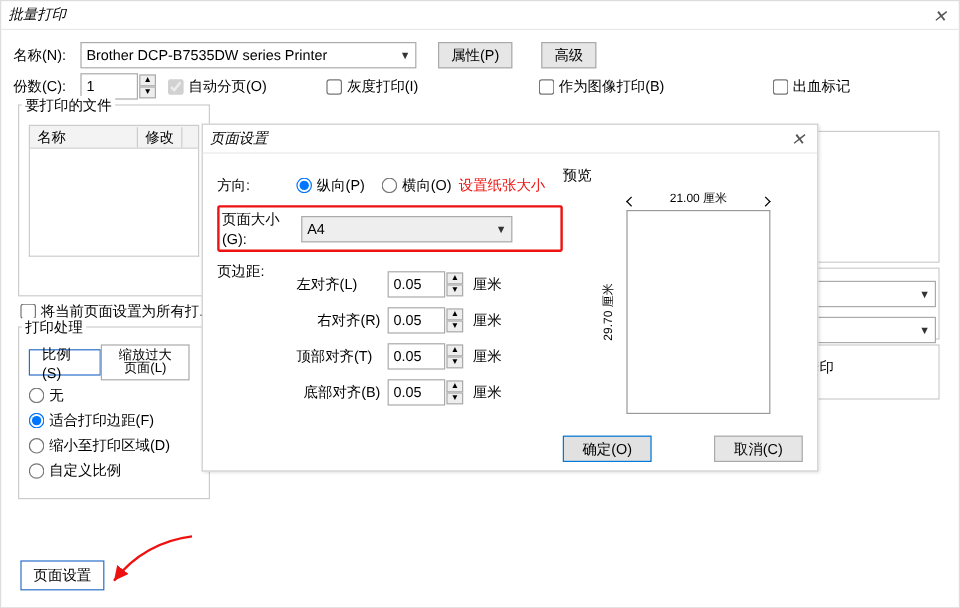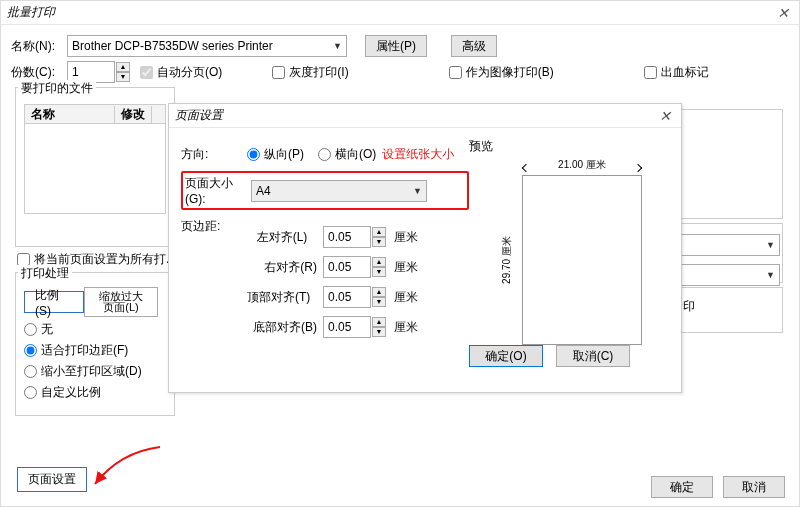--- a/index.html
+++ b/index.html
@@ -15,21 +15,21 @@
   .combo .arr{font-size:9px;color:#333;}
   .btn{border:1px solid #aaa;background:#e6e6e6;height:22px;padding:0 10px;display:inline-flex;align-items:center;justify-content:center;cursor:pointer;}
   .btn.primary{background:#e1e1e1;border-color:#0078d7;}
   input[type=checkbox],input[type=radio]{margin-right:4px;vertical-align:middle;}
   .group{border:1px solid #ccc;position:relative;padding:10px 8px 6px;margin:4px;}
   .group>.legend{position:absolute;top:-8px;left:2px;background:#fff;padding:0 3px;}
   .spin{display:flex;align-items:center;}
   .spin .txt{width:48px;}
   .spin .btns{display:flex;flex-direction:column;margin-left:1px;}
   .spin .btns div{width:14px;height:10px;border:1px solid #aaa;background:#eee;font-size:7px;line-height:8px;text-align:center;cursor:pointer;}
-  .listhdr{display:flex;background:#f3f3f3;border:1px solid #ccc;height:20px;align-items:flex-end;font-weight:bold;}
+  .listhdr{display:flex;background:#f3f3f3;border:1px solid #ccc;height:20px;align-items:flex-end;}
   .listhdr div{padding:0 6px;border-right:1px solid #ccc;}
   .listbody{border:1px solid #ccc;border-top:none;height:90px;background:#fff;}
   .main-body{padding:6px 10px;}
   
   .dlg{left:168px;top:103px;width:514px;height:290px;box-shadow:1px 1px 3px rgba(0,0,0,.15);}
   .dlg-body{padding:10px 12px;display:flex;}
   .dlg-left{flex:1;}
   .dlg-right{width:200px;}
   .fldrow{display:flex;align-items:center;margin:8px 0;}
   .fldrow .fl{width:66px;}
@@ -138,24 +138,20 @@
             <span></span>
             <span class="arr">▼</span>
           </div>
       </div>
       <div class="group" style="height:46px">
         <span class="legend">输出</span>
         <label><input type="checkbox" style=""><span>模拟套印</span></label>
       </div>
     </div>
 
-    <div class="footer">
-      <div class="btn" style="width:62px">确定</div>
-      <div class="btn" style="width:62px">取消</div>
-    </div>
   </div>
 </div>
 
 <div class="arrow">
   <svg width="80" height="50">
       <defs>
         <marker id="ah" markerWidth="8" markerHeight="8" refX="6" refY="3" orient="auto">
           <path d="M0,0 L6,3 L0,6 Z" fill="#e11"></path>
         </marker>
       </defs>
@@ -185,21 +181,21 @@
           <div class="combo" style="width:176px;background:#eee">
             <span>A4</span>
               <span class="arr">▼</span>
           </div>
         </div>
       </div>
       <div class="fldrow" style="align-items:flex-start">
         <span class="fl">页边距:</span>
         <div>
           <div class="fldrow">
-              <span style="width:70px;text-align:center;margin-right:6px">左对齐(L)</span>
+              <span style="width:70px;text-align:left;margin-right:6px">左对齐(L)</span>
               <div class="spin">
                 <div class="txt">0.05</div>
                 <div class="btns">
                   <div>▲</div>
                   <div>▼</div>
                 </div>
               </div>
               <span style="margin-left:8px">厘米</span>
             </div>
           <div class="fldrow">
@@ -241,19 +237,19 @@
     <div class="dlg-right">
       <span>预览</span>
       <div style="position:relative;margin-top:20px;margin-left:26px">
         <div class="preview-box">
           <div class="dim-top">21.00 厘米</div>
           <div class="dim-left">
               <span>29.70 厘米</span>
             </div>
         </div>
       </div>
-      <div style="display:flex;gap:13px;justify-content:flex-start">
+      <div style="display:flex;gap:13px;margin-top:18px;justify-content:space-between">
         <div class="btn primary" style="width:74px">确定(O)</div>
         <div class="btn" style="width:74px">取消(C)</div>
       </div>
     </div>
   </div>
 </div>
 
 </body></html>

